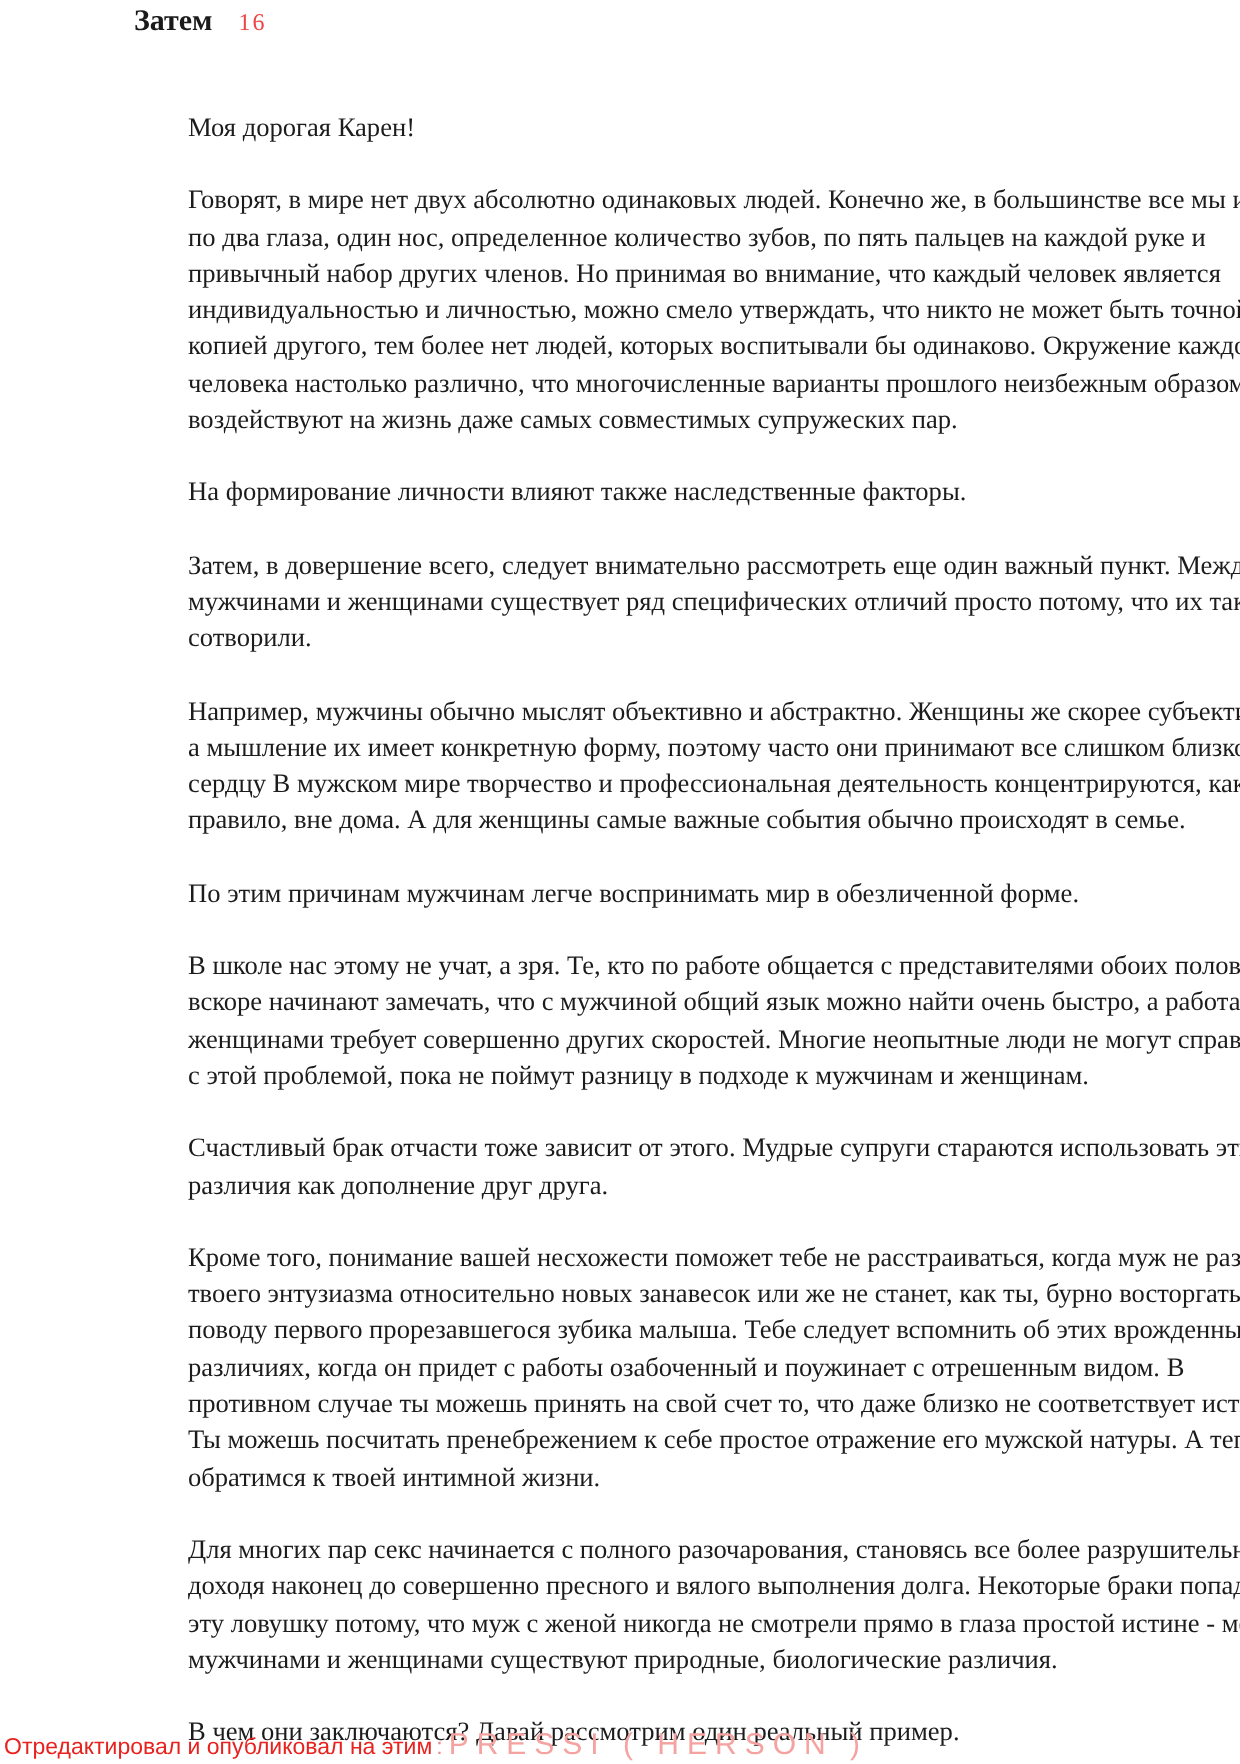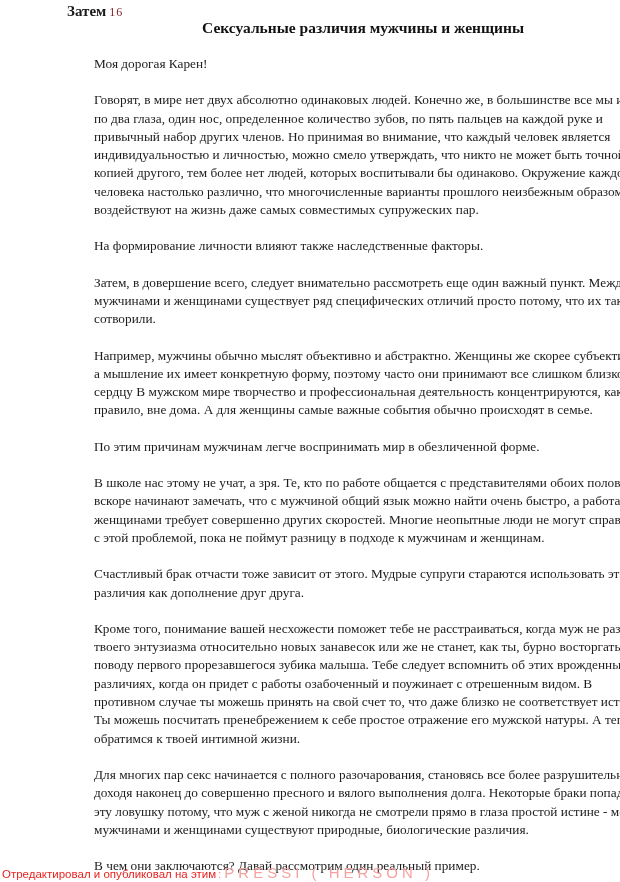--- a/index.html
+++ b/index.html
@@ -26,24 +26,24 @@
       position: absolute;
       left: 67px;
       top: 2px;
       font-size: 15px;
       font-weight: bold;
       line-height: 18px;
       white-space: nowrap;
     }
     .chapter .num {
       font-weight: normal;
-      color: #7f1d1d;
+      color: #ef4444;
       font-size: 12px;
       letter-spacing: 1px;
-      margin-left: 3px;
+      margin-left: 13px;
     }
     .title {
       position: absolute;
       left: 202px;
       top: 18px;
       font-size: 15.5px;
       font-weight: bold;
       line-height: 20px;
       white-space: nowrap;
       color: #111;
@@ -86,21 +86,20 @@
     }
   </style>
 </head>
 <body>
 
 <div class="page">
   <div class="chapter">
     <span>Затем</span><span class="num">16</span>
   </div>
 
-  <div class="title">Сексуальные различия мужчины и женщины</div>
 
   <div class="body-text" id="body-text">
       <p>
         <span class="ln">Моя дорогая Карен!</span>
       </p>
       <p>
         <span class="ln">Говорят, в мире нет двух абсолютно одинаковых людей. Конечно же, в большинстве все мы имеем</span>
         <span class="ln">по два глаза, один нос, определенное количество зубов, по пять пальцев на каждой руке и</span>
         <span class="ln">привычный набор других членов. Но принимая во внимание, что каждый человек является</span>
         <span class="ln">индивидуальностью и личностью, можно смело утверждать, что никто не может быть точной</span>

